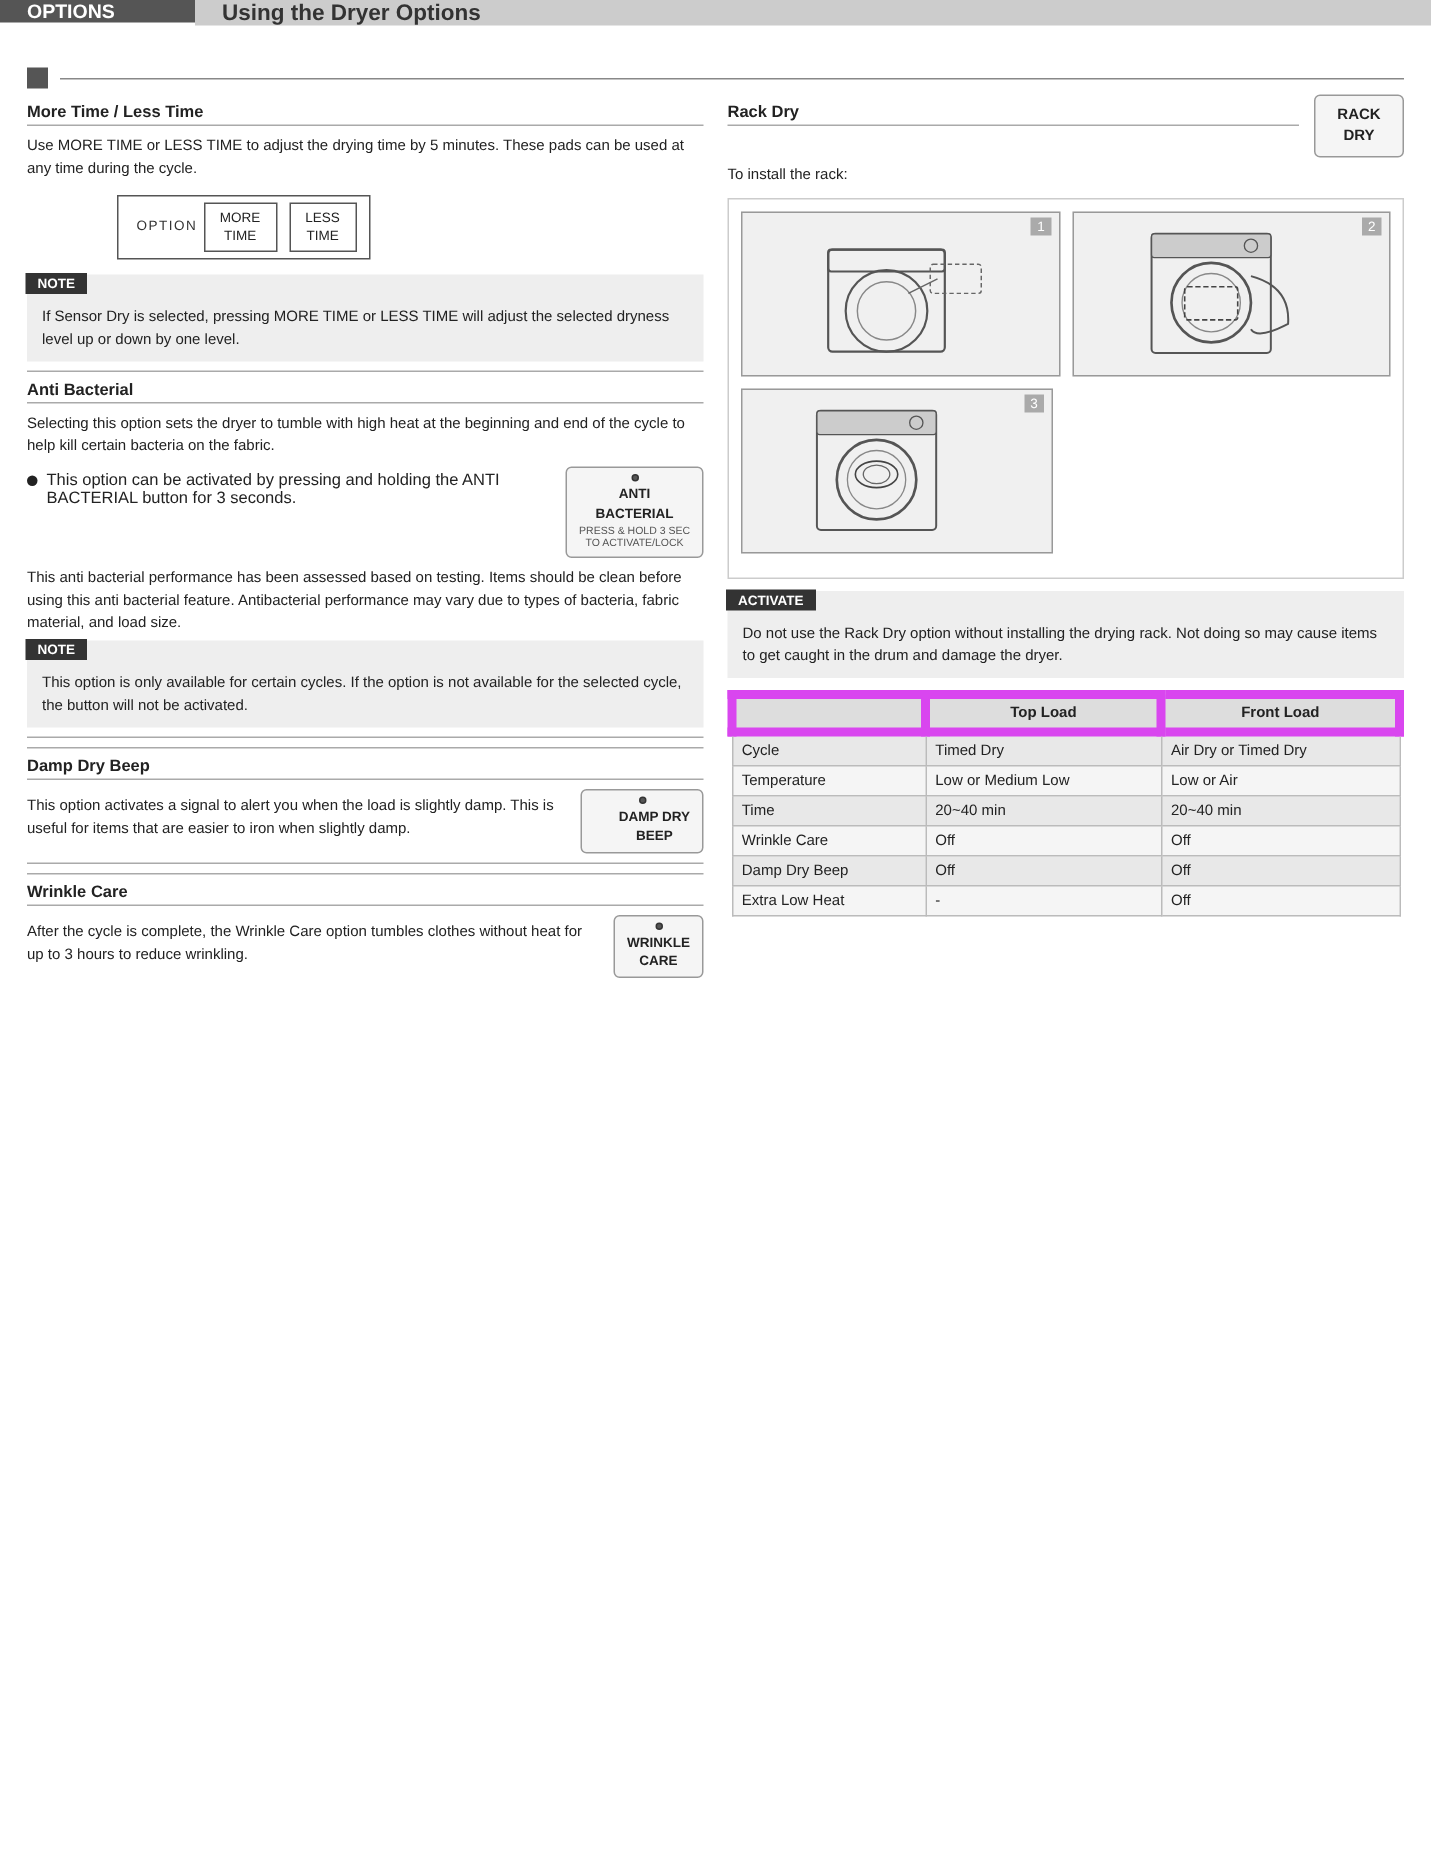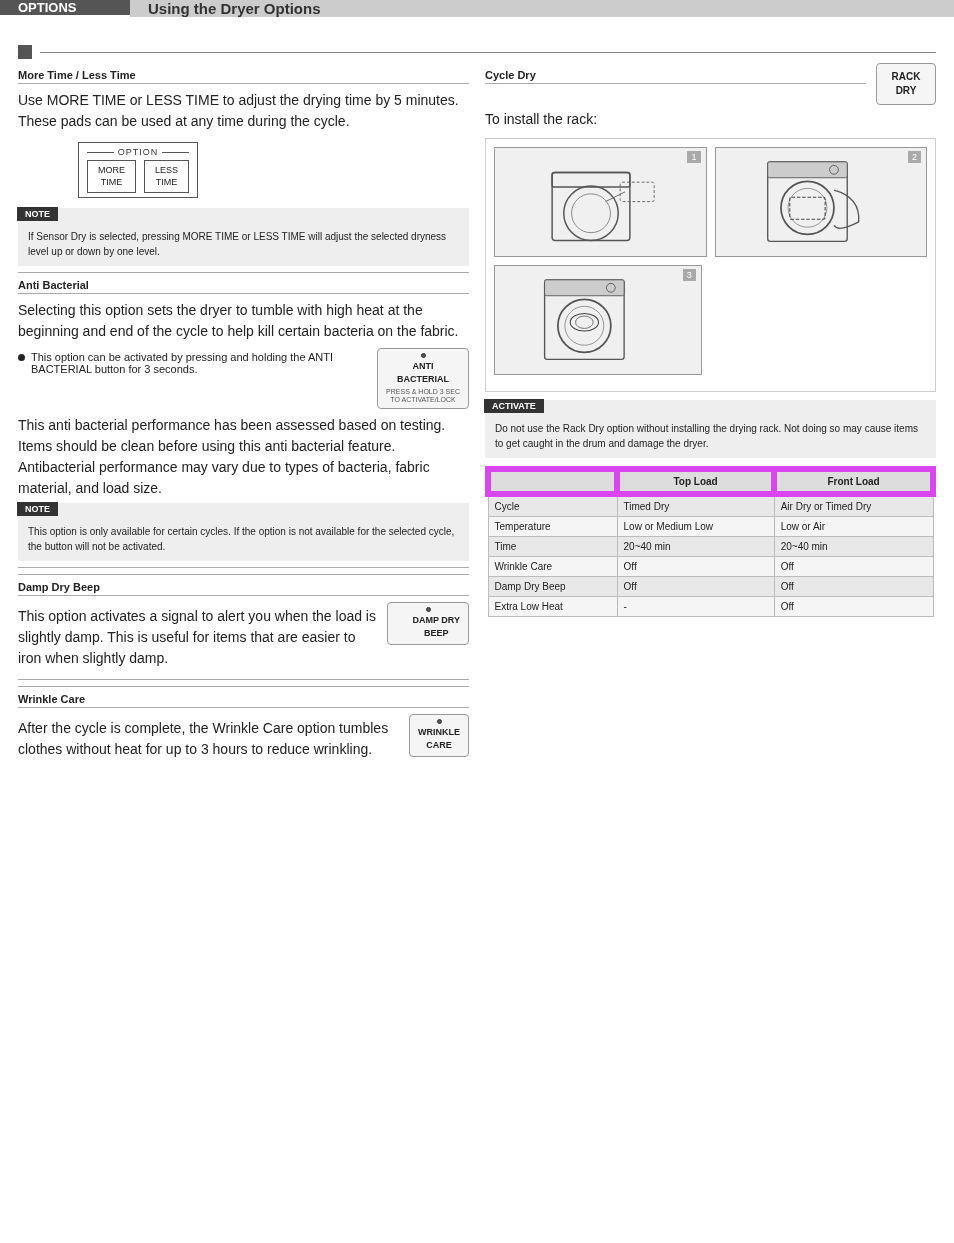--- a/index.html
+++ b/index.html
@@ -78,21 +78,21 @@
     hr.divider {
       border: none;
       border-top: 1px solid #aaa;
       margin: 6px 0;
     }
 
     
     .option-box {
       border: 1px solid #555;
       display: inline-flex;
-      flex-direction: column;
+      flex-direction: row;
       align-items: center;
       padding: 4px 8px 4px 8px;
       margin: 6px 0 6px 60px;
     }
     .option-label {
       font-size: 9px;
       letter-spacing: 1px;
       color: #333;
       margin-bottom: 3px;
       display: flex;
@@ -256,21 +256,21 @@
       padding: 4px 6px;
     }
     .info-table tr:nth-child(even) td {
       background: #f5f5f5;
     }
     .info-table tr:nth-child(odd) td {
       background: #e8e8e8;
     }
 
     .body-text {
-      font-size: 14px;
+      font-size: 10px;
       line-height: 1.5;
       margin: 4px 0;
     }
 
     .bullet-item {
       display: flex;
       align-items: flex-start;
       margin: 3px 0;
     }
     .bullet-dot {
@@ -389,21 +389,21 @@
       </div>
     </div>
 
   </div>
 
   <div class="col-right">
 
     <div>
       <div style="display:flex; align-items:flex-start; margin-bottom:4px;">
         <div style="flex:1;">
-          <div class="section-title-bar">Cycle Dry</div>
+          <div class="section-title-bar">Rack Dry</div>
         </div>
         <div style="margin-left:10px; flex-shrink:0;">
           <div class="button-img" style="margin-left:0;">
             <div style="font-weight:bold; font-size:10px; padding:2px 6px;">RACK<br>DRY</div>
           </div>
         </div>
       </div>
 
       <p class="body-text">To install the rack:</p>
 

